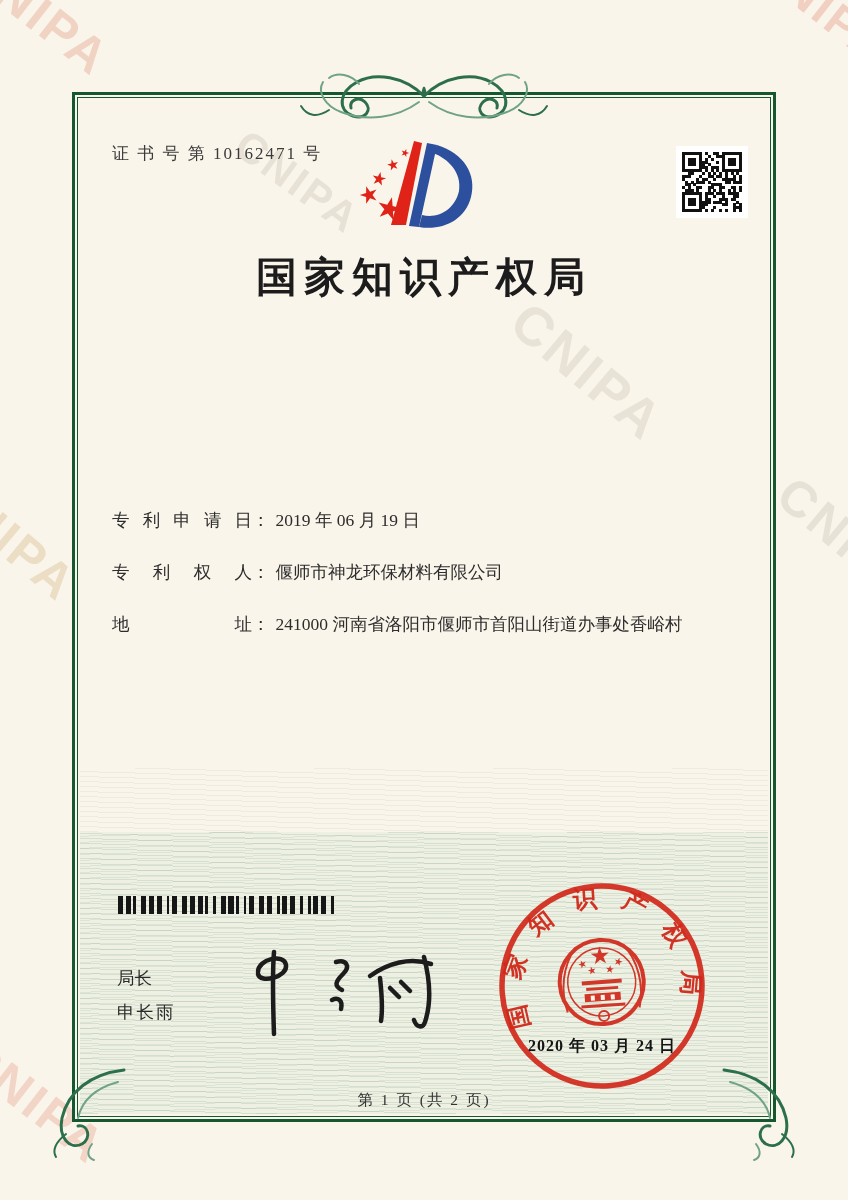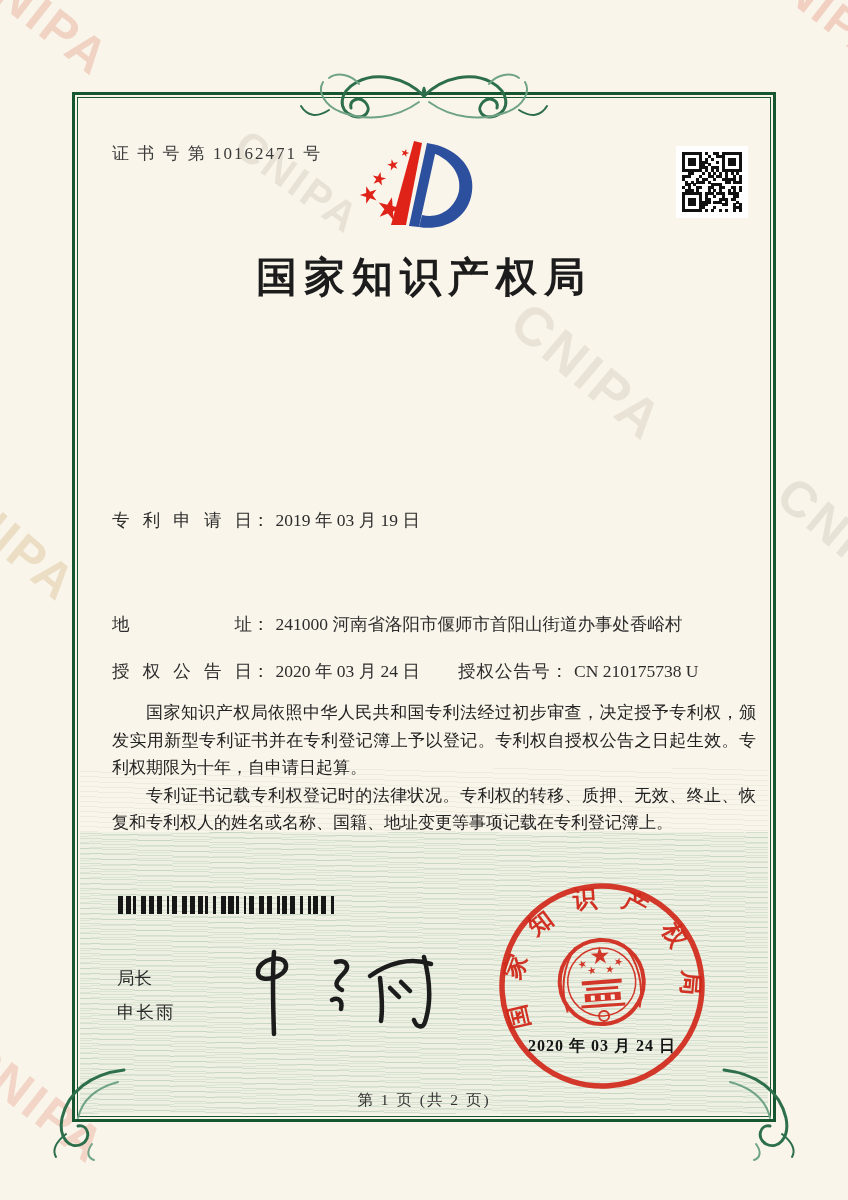--- a/index.html
+++ b/index.html
@@ -421,36 +421,29 @@
         <div class="qr-cell" style="left: 37.1429px; top: 57.1429px; width: 3.05714px; height: 3.05714px;"></div>
         <div class="qr-cell" style="left: 42.8571px; top: 57.1429px; width: 3.05714px; height: 3.05714px;"></div>
         <div class="qr-cell" style="left: 51.4286px; top: 57.1429px; width: 3.05714px; height: 3.05714px;"></div>
         <div class="qr-cell" style="left: 57.1429px; top: 57.1429px; width: 3.05714px; height: 3.05714px;"></div>
       </div>
   </div>
 
   <div class="title">国家知识产权局</div>
 
   <div class="row r4">
-    <span class="flabel">专利申请日</span><span>：</span><span class="fvalue">2019 年 03 月 19 日</span>
+    <span class="flabel">专利申请日</span><span>：</span><span class="fvalue">2019 年 06 月 19 日</span>
+  </div>
+  <div class="row r5">
+    <span class="flabel">专利权人</span><span>：</span><span class="fvalue">偃师市神龙环保材料有限公司</span>
   </div>
   <div class="row r6">
     <span class="flabel">地址</span><span>：</span><span class="fvalue">241000 河南省洛阳市偃师市首阳山街道办事处香峪村</span>
   </div>
-  <div class="row r7">
-    <span class="flabel">授权公告日</span><span>：</span><span class="fvalue">2020 年 03 月 24 日</span>
-    <span class="pair2">
-      <span class="flabel2">授权公告号</span><span>：</span><span class="fvalue">CN 210175738 U</span>
-    </span>
-  </div>
-
-  <div class="body-text">
-    <p>国家知识产权局依照中华人民共和国专利法经过初步审查，决定授予专利权，颁发实用新型专利证书并在专利登记簿上予以登记。专利权自授权公告之日起生效。专利权期限为十年，自申请日起算。</p>
-    <p>专利证书记载专利权登记时的法律状况。专利权的转移、质押、无效、终止、恢复和专利权人的姓名或名称、国籍、地址变更等事项记载在专利登记簿上。</p>
-  </div>
+
 
   <div class="barcode" id="barcode"><span style="width: 2.29885%; background: rgb(22, 22, 22);"></span><span style="width: 1.14943%; background: transparent;"></span><span style="width: 2.29885%; background: rgb(22, 22, 22);"></span><span style="width: 1.14943%; background: transparent;"></span><span style="width: 1.14943%; background: rgb(22, 22, 22);"></span><span style="width: 2.29885%; background: transparent;"></span><span style="width: 2.29885%; background: rgb(22, 22, 22);"></span><span style="width: 1.14943%; background: transparent;"></span><span style="width: 2.29885%; background: rgb(22, 22, 22);"></span><span style="width: 1.14943%; background: transparent;"></span><span style="width: 2.29885%; background: rgb(22, 22, 22);"></span><span style="width: 2.29885%; background: transparent;"></span><span style="width: 1.14943%; background: rgb(22, 22, 22);"></span><span style="width: 1.14943%; background: transparent;"></span><span style="width: 2.29885%; background: rgb(22, 22, 22);"></span><span style="width: 2.29885%; background: transparent;"></span><span style="width: 2.29885%; background: rgb(22, 22, 22);"></span><span style="width: 1.14943%; background: transparent;"></span><span style="width: 2.29885%; background: rgb(22, 22, 22);"></span><span style="width: 1.14943%; background: transparent;"></span><span style="width: 2.29885%; background: rgb(22, 22, 22);"></span><span style="width: 1.14943%; background: transparent;"></span><span style="width: 1.14943%; background: rgb(22, 22, 22);"></span><span style="width: 2.29885%; background: transparent;"></span><span style="width: 1.14943%; background: rgb(22, 22, 22);"></span><span style="width: 2.29885%; background: transparent;"></span><span style="width: 2.29885%; background: rgb(22, 22, 22);"></span><span style="width: 1.14943%; background: transparent;"></span><span style="width: 2.29885%; background: rgb(22, 22, 22);"></span><span style="width: 1.14943%; background: transparent;"></span><span style="width: 1.14943%; background: rgb(22, 22, 22);"></span><span style="width: 2.29885%; background: transparent;"></span><span style="width: 1.14943%; background: rgb(22, 22, 22);"></span><span style="width: 1.14943%; background: transparent;"></span><span style="width: 2.29885%; background: rgb(22, 22, 22);"></span><span style="width: 2.29885%; background: transparent;"></span><span style="width: 2.29885%; background: rgb(22, 22, 22);"></span><span style="width: 1.14943%; background: transparent;"></span><span style="width: 2.29885%; background: rgb(22, 22, 22);"></span><span style="width: 2.29885%; background: transparent;"></span><span style="width: 1.14943%; background: rgb(22, 22, 22);"></span><span style="width: 1.14943%; background: transparent;"></span><span style="width: 2.29885%; background: rgb(22, 22, 22);"></span><span style="width: 1.14943%; background: transparent;"></span><span style="width: 2.29885%; background: rgb(22, 22, 22);"></span><span style="width: 2.29885%; background: transparent;"></span><span style="width: 1.14943%; background: rgb(22, 22, 22);"></span><span style="width: 2.29885%; background: transparent;"></span><span style="width: 1.14943%; background: rgb(22, 22, 22);"></span><span style="width: 1.14943%; background: transparent;"></span><span style="width: 2.29885%; background: rgb(22, 22, 22);"></span><span style="width: 1.14943%; background: transparent;"></span><span style="width: 2.29885%; background: rgb(22, 22, 22);"></span><span style="width: 2.29885%; background: transparent;"></span><span style="width: 1.14943%; background: rgb(22, 22, 22);"></span><span style="width: 3.44828%; background: transparent;"></span></div>
 
   <div class="signer-title">局长</div>
   <div class="signer-name">申长雨</div>
   <svg class="signature" width="210" height="100" viewBox="0 0 210 100">
     <g stroke="#1c1c1c" stroke-width="4.5" fill="none" stroke-linecap="round" stroke-linejoin="round">
       <path d="M20,30 C20,17 46,11 48,23 C50,35 22,42 20,32"></path>
       <path d="M36,10 C34,34 35,62 36,92"></path>
       <path d="M98,20 C108,17 113,24 105,32 C97,40 96,44 104,48"></path>

